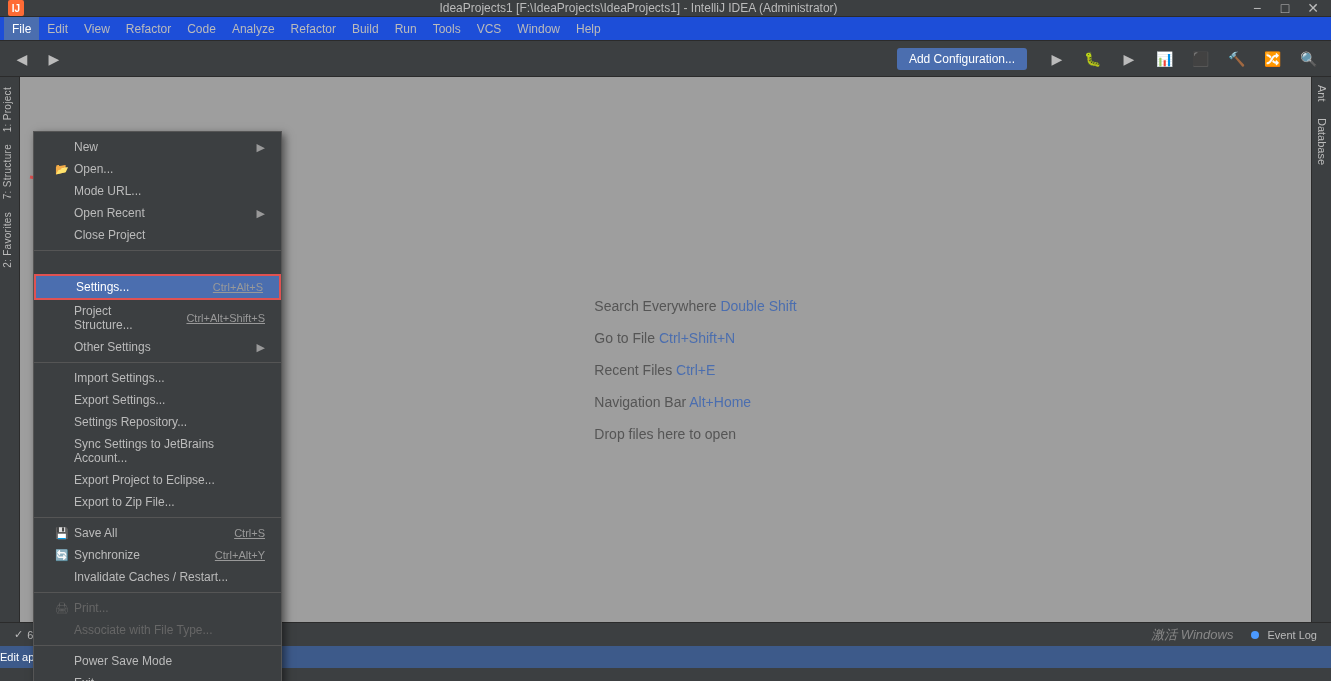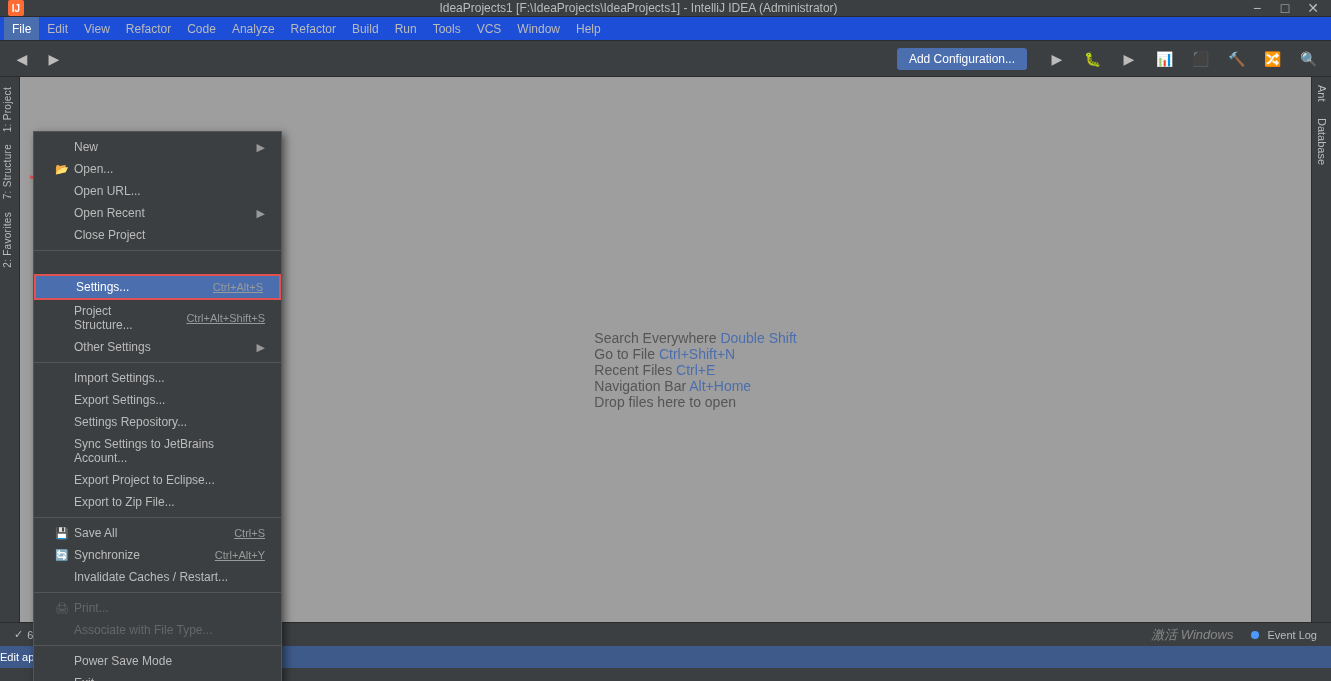--- a/index.html
+++ b/index.html
@@ -230,20 +230,21 @@
       left: 20px;
       font-size: 24px;
       font-weight: bold;
       color: #e05252;
     }
 
     
     .center-hints {
       display: flex;
       flex-direction: column;
+      gap: 16px;
       align-items: flex-start;
       padding-left: 60px;
       margin-top: 40px;
     }
     .hint-line {
       font-size: 14px;
       color: #555;
     }
     .hint-shortcut {
       color: #4b6eaf;
@@ -419,21 +420,21 @@
     <div class="dropdown-item">
       <span class="item-icon"></span>
       <span class="item-label">New</span>
       <span class="item-arrow">▶</span>
     </div>
     <div class="dropdown-item">
       <span class="item-icon">📂</span>
       <span class="item-label">Open...</span>
     </div>
     <div class="dropdown-item">
-      <span class="item-label">Open URL...</span>
+      <span class="item-label">Mode URL...</span>
     </div>
     <div class="dropdown-item">
       <span class="item-label">Open Recent</span>
       <span class="item-arrow">▶</span>
     </div>
     <div class="dropdown-item">
       <span class="item-label">Close Project</span>
     </div>
     <div class="dropdown-separator"></div>
     <div class="dropdown-item highlighted">

